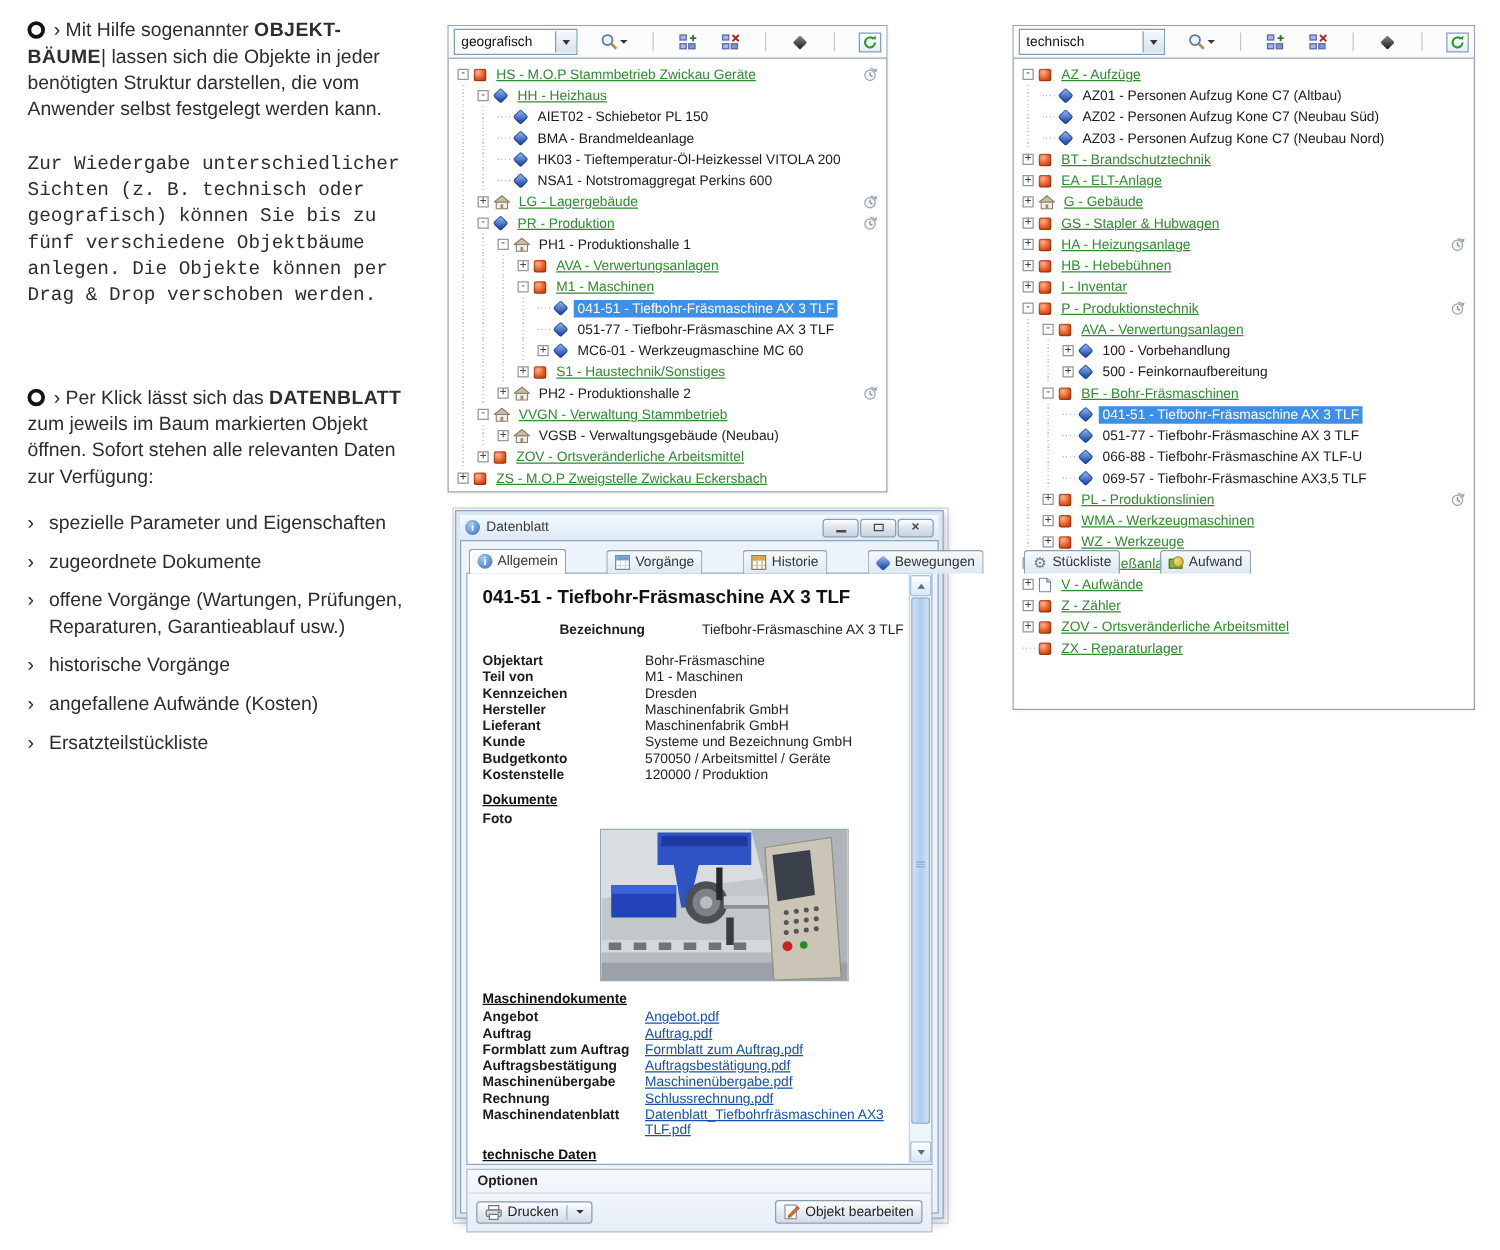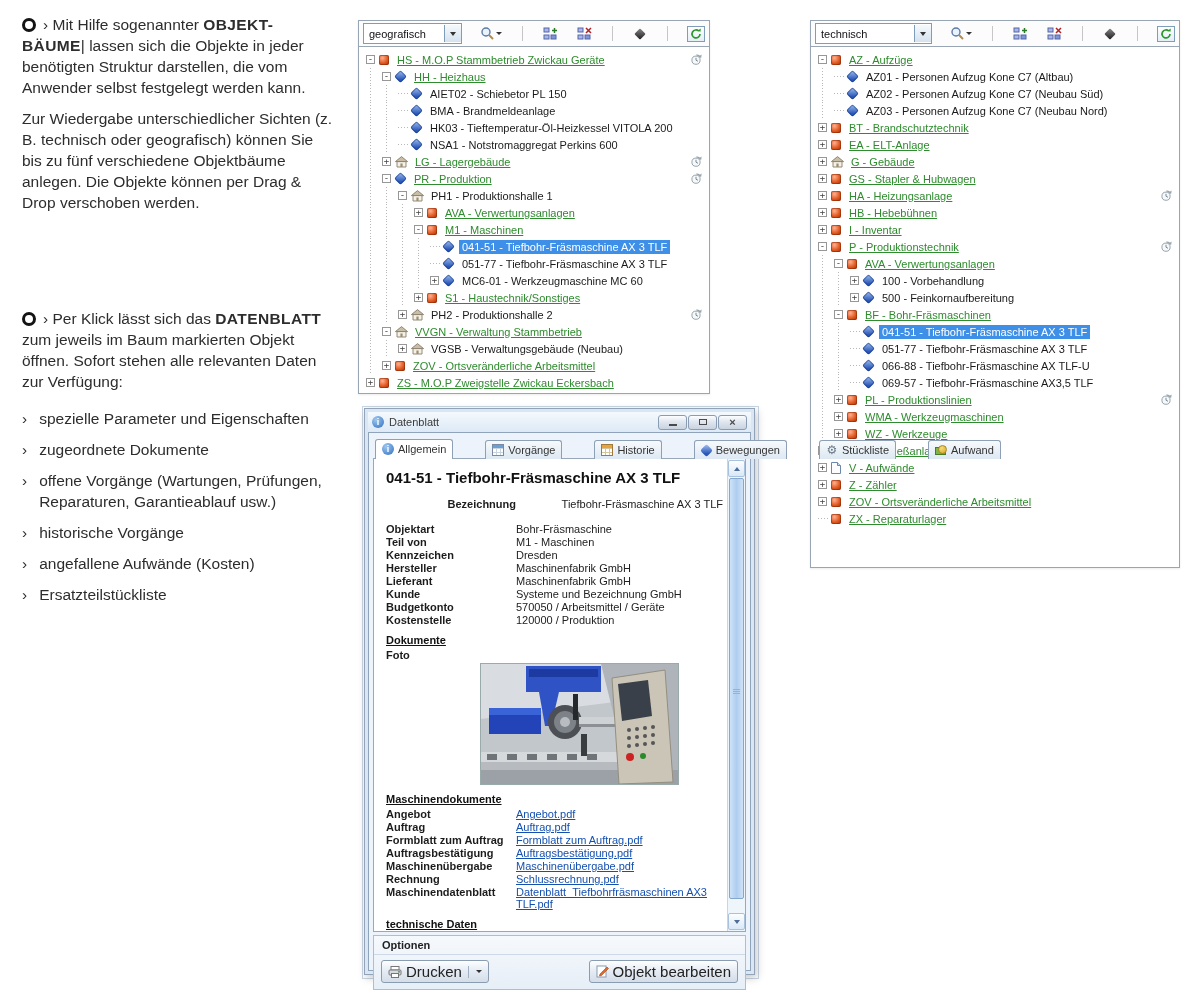--- a/index.html
+++ b/index.html
@@ -4,21 +4,21 @@
 <style>
   html,body{margin:0;padding:0;background:#fff;}
   body{width:1200px;height:1000px;position:relative;font-family:"Liberation Sans",sans-serif;overflow:hidden;}
 
   
   .leftcol{position:absolute;left:22px;width:312px;color:#2d2d2d;font-size:15.5px;line-height:21px;}
   .lead-block{top:14px;}
   .data-block{top:308px;}
   .ring{display:inline-block;width:8px;height:8px;border:3.5px solid #141414;border-radius:50%;margin-right:7px;vertical-align:-2px;}
   .hl{font-weight:bold;letter-spacing:.4px;}
-  .para2{margin-top:10px;}
+  .para2{margin-top:23px;font-family:Liberation Mono, monospace;}
   .bullets{margin-top:16px;}
   .bullet{display:flex;gap:12px;margin-bottom:10px;}
   .bullet .chev{flex:none;color:#2d2d2d;}
   .btext{display:block;}
 
   
   .tpanel{position:absolute;border:1px solid #98a5b4;background:#fff;box-shadow:0 1px 2px rgba(0,0,0,.08);}
   .panel-geo{left:358px;top:20px;width:350px;height:372px;}
   .panel-tech{left:810px;top:20px;width:368px;height:546px;}
   .tp-toolbar{height:25px;display:flex;align-items:center;padding:0 4px;gap:17px;background:#fcfcfc;border-bottom:1px solid #98a5b4;}
@@ -90,21 +90,21 @@
   .sarrow{width:15px;height:15px;margin:1px 0;border:1px solid #a8c2dd;border-radius:2px;background:linear-gradient(#fdfeff,#d9e8f7);display:flex;align-items:center;justify-content:center;}
   .up{width:0;height:0;border-left:3.5px solid transparent;border-right:3.5px solid transparent;border-bottom:4px solid #4d6d9a;}
   .down{width:0;height:0;border-left:3.5px solid transparent;border-right:3.5px solid transparent;border-top:4px solid #4d6d9a;}
   .sthumb{width:13px;flex:1;margin:0 0 14px 0;border:1px solid #86a7cc;border-radius:2px;background:linear-gradient(to right,#cfe3f7,#aecdef 50%,#cfe3f7);position:relative;}
   .sthumb::after{content:"";position:absolute;left:3px;top:50%;width:7px;height:5px;background:repeating-linear-gradient(to bottom,#8fb2d8 0 1px,transparent 1px 2px);}
 
   
   .optbar{margin-top:3px;border:1px solid #aebdd0;background:linear-gradient(#f6f9fc,#e6eef7);}
   .opt-title{font-size:11px;font-weight:bold;color:#222;padding:3px 8px;border-bottom:1px solid #cdd9e7;}
   .opt-buttons{display:flex;align-items:center;justify-content:space-between;padding:5px 7px 6px 7px;}
-  .btn{display:flex;align-items:center;gap:4px;font-size:15px;color:#222;border:1px solid #8a9cb2;border-radius:3px;background:linear-gradient(#fdfeff,#e4ebf3 50%,#d4dde8);padding:2px 6px;}
+  .btn{display:flex;align-items:center;gap:4px;font-size:11px;color:#222;border:1px solid #8a9cb2;border-radius:3px;background:linear-gradient(#fdfeff,#e4ebf3 50%,#d4dde8);padding:2px 6px;}
   .btn .divider{width:1px;height:12px;background:#9fb0c2;margin:0 2px;}
 
   .win-outershadow{position:absolute;left:362px;top:406px;width:395px;height:571px;border:1px solid #c9d6e4;pointer-events:none;}
 </style>
 </head>
 <body>
 
 <div class="leftcol lead-block">
   <div>
     <span class="ring"></span><span>› Mit Hilfe sogenannter </span><span class="hl">OBJEKT-BÄUME</span><span>| lassen sich die Objekte in jeder benötigten Struktur darstellen, die vom Anwender selbst festgelegt werden kann.</span>

